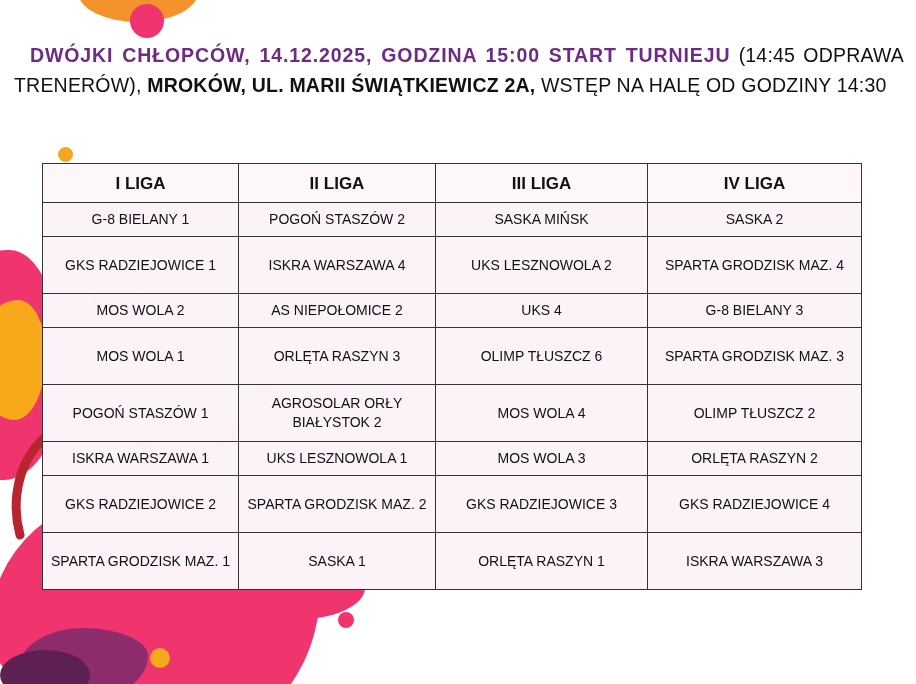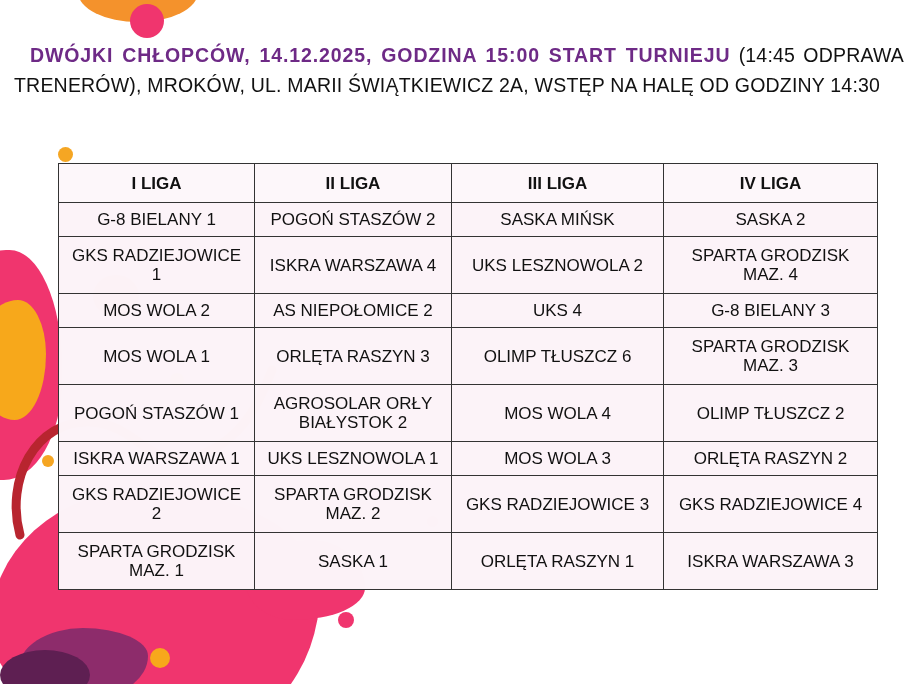--- a/index.html
+++ b/index.html
@@ -136,45 +136,44 @@
     text-align: justify;
   }
   .headline .purple-bold {
     color: #6e2a86;
     font-weight: bold;
     letter-spacing: .9px;
     margin-left: 16px;
   }
   .headline .black-bold {
     color: #111111;
-    font-weight: normal;
+    font-weight: bold;
   }
   .headline .normal {
     font-weight: normal;
   }
 
   .table-wrap {
     position: absolute;
     left: 42px;
     top: 163px;
     width: 819px;
   }
   table.schedule {
     border-collapse: collapse;
     width: 819px;
     table-layout: fixed;
     background: rgba(252, 244, 248, 0.93);
-    margin-left: 16px;
   }
   table.schedule th,
   table.schedule td {
     border: 1px solid #333333;
     text-align: center;
     vertical-align: middle;
-    font-size: 17px;
+    font-size: 14px;
     color: #111111;
     padding: 4px 6px;
     line-height: 19px;
   }
   table.schedule th {
     font-weight: bold;
     font-size: 17px;
     height: 30px;
     background: rgba(253, 247, 250, 0.95);
   }

